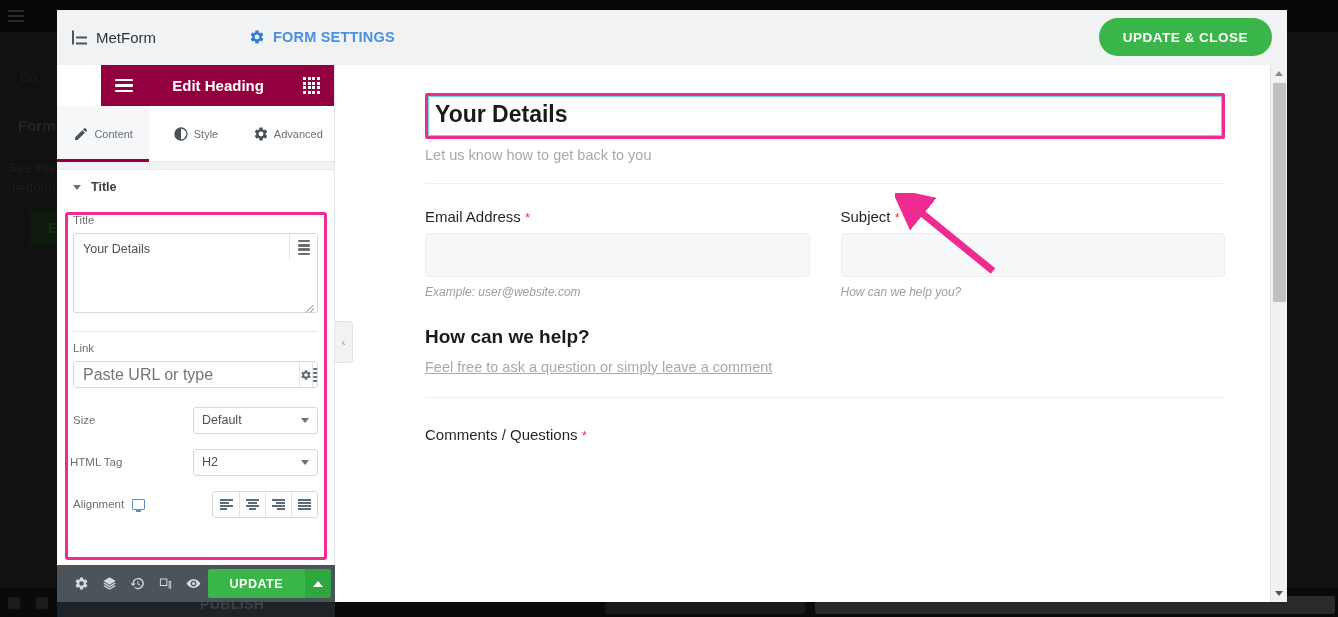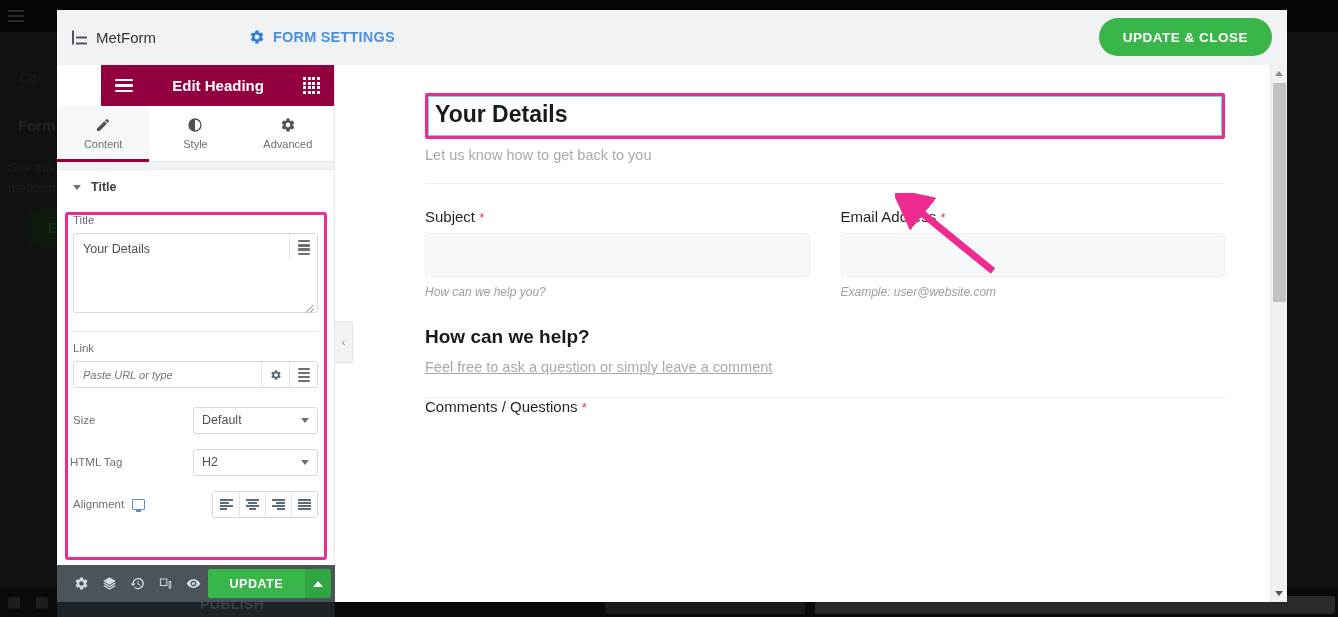--- a/index.html
+++ b/index.html
@@ -54,21 +54,21 @@
            border-right:1px solid #e6e9ec; }
   .panel-header { height:41px; background:#93003f; display:flex; align-items:center;
                   justify-content:space-between; padding:0 14px;margin-left:44px; }
   .panel-title { color:#fff; font-size:15px; font-weight:bold; }
   .ph-ic { width:18px; height:14px; position:relative; cursor:pointer; }
   .ph-ic i { display:block; width:100%; height:2.5px; background:#fff; margin-bottom:3px; border-radius:1px; }
   .grid-ic { display:grid; grid-template-columns:repeat(4,3px); grid-auto-rows:3px; gap:1.6px; cursor:pointer; }
   .grid-ic b { display:block; width:3px; height:3px; background:#fff; }
 
   .panel-tabs { display:flex; height:56px; background:#fff; border-bottom:1px solid #e6e9ec; }
-  .ptab { flex:1; display:flex; flex-direction:column; align-items:center; justify-content:center;
+  .ptab { flex:1; display:flex; flex-direction:row; align-items:center; justify-content:center;
           gap:5px; cursor:pointer; position:relative; }
   .ptab.active { background:#f6f7f8; }
   .ptab.active::after { content:""; position:absolute; left:0; right:0; bottom:-1px; height:3px; background:#93003f; }
   .ptab-label { font-size:11px; color:#6b7075; }
   .ptab-ic { width:16px; height:16px; fill:#4a5157; }
   .panel-subbar { height:8px; background:#f1f2f4; border-bottom:1px solid #e6e9ec; }
 
   .section-head { height:34px; display:flex; align-items:center; gap:10px; padding:0 16px;
                   cursor:pointer; }
   .caret { width:0; height:0; border-left:4.5px solid transparent; border-right:4.5px solid transparent;
@@ -86,22 +86,22 @@
         outline:none; background:#fff; }
   .ta-dyn { position:absolute; right:1px; top:1px; width:28px; height:26px; border-left:1px solid #e2e5e8;
             display:flex; align-items:center; justify-content:center; cursor:pointer; background:#fff; }
   .db-ic { width:12px; height:14px; }
   .db-ic i { display:block; width:12px; height:2.4px; background:#6b7075; margin-bottom:1.8px; border-radius:1px; }
   .resize-h { position:absolute; right:4px; bottom:4px; width:8px; height:8px;
               background:linear-gradient(135deg,transparent 40%,#b9bec3 40%,#b9bec3 52%,transparent 52%,transparent 66%,#b9bec3 66%,#b9bec3 78%,transparent 78%); }
   .divider { height:1px; background:#e6e9ec; margin:14px 16px 0 16px; }
 
   .link-row { display:flex; height:27px; border:1px solid #d5d8dc; border-radius:3px; overflow:hidden; }
-  .link-input { flex:1; border:none; outline:none; padding:0 9px; font-size:11px; color:#4d7c0f;
-                font-family:"Liberation Sans", sans-serif;font-style:italic; }
+  .link-input { flex:1; border:none; outline:none; padding:0 9px; font-size:16px; color:#4d7c0f;
+                font-family:"Liberation Sans", sans-serif; }
   .link-btn { width:28px; border-left:1px solid #e2e5e8; display:flex; align-items:center;
               justify-content:center; cursor:pointer; background:#fff; }
 
   .row { display:flex; align-items:center; padding:0 16px; height:36px; }
   .row-label { font-size:11.5px; color:#6b7075; flex:1; display:flex; align-items:center; gap:8px; }
   .sel { width:125px; height:27px; border:1px solid #d5d8dc; border-radius:3px; background:#fff;
          font-size:12.5px; color:#4a5157; padding:0 22px 0 8px; font-family:"Liberation Sans", sans-serif;
          appearance:none; outline:none; cursor:pointer; }
   .sel-wrap { position:relative; }
   .sel-caret { position:absolute; right:9px; top:11px; width:0; height:0;
@@ -152,21 +152,21 @@
   .req { color:#e8374a; font-size:13px; }
   .f-input { width:100%; height:44px; background:#f7f8f9; border:1px solid #eceef0; border-radius:4px;
              padding:0 14px; font-size:14px; color:#9aa0a6; font-family:"Liberation Sans", sans-serif;
              outline:none; }
   .f-help { font-size:12px; color:#9aa0a6; font-style:italic; margin-top:8px; }
 
   .sec2 { margin-top:27px; }
   .sec2-title { font-size:19px; font-weight:bold; color:#1a1a1a; }
   .sec2-sub { font-size:14.5px; color:#a7aaad; margin-top:11px;text-decoration:underline; }
 
-  .comments-label { font-size:15px; color:#1f2327; }
+  .comments-label { font-size:15px; color:#1f2327; margin-top:28px; }
 
   
   .anno { position:absolute; left:560px; top:128px; width:110px; height:90px; z-index:9; pointer-events:none; }
 
   
   .scroll-track { position:absolute; right:0; top:55px; width:17px; height:537px; background:#f1f1f1;
                   border-left:1px solid #e3e3e3; }
   .scroll-thumb { position:absolute; left:2px; top:18px; width:13px; height:219px; background:#c1c1c1; border-radius:1px; }
   .sc-arrow { position:absolute; left:4px; width:0; height:0; border-left:4.5px solid transparent;
               border-right:4.5px solid transparent; }
@@ -428,33 +428,33 @@
           </div>
         </div>
 
         <div class="sub-text">Let us know how to get back to you</div>
         <div class="hr"></div>
 
 
         <div class="form-grid" style="margin-top:24px;">
           <div class="field">
             <div class="f-label">
+              <span>Email Address</span>
+              <span class="req">*</span>
+            </div>
+            <input class="f-input" type="text" placeholder="" style="">
+            <div class="f-help">Example: user@website.com</div>
+          </div>
+          <div class="field">
+            <div class="f-label">
               <span>Subject</span>
               <span class="req">*</span>
             </div>
             <input class="f-input" type="text" placeholder="" style="">
             <div class="f-help">How can we help you?</div>
-          </div>
-          <div class="field">
-            <div class="f-label">
-              <span>Email Address</span>
-              <span class="req">*</span>
-            </div>
-            <input class="f-input" type="text" placeholder="" style="">
-            <div class="f-help">Example: user@website.com</div>
           </div>
         </div>
 
         <div class="sec2">
           <div class="sec2-title">How can we help?</div>
           <div class="sec2-sub">Feel free to ask a question or simply leave a comment</div>
           <div class="hr" style="margin-top:22px;"></div>
         </div>
 
         <div class="comments-label">

